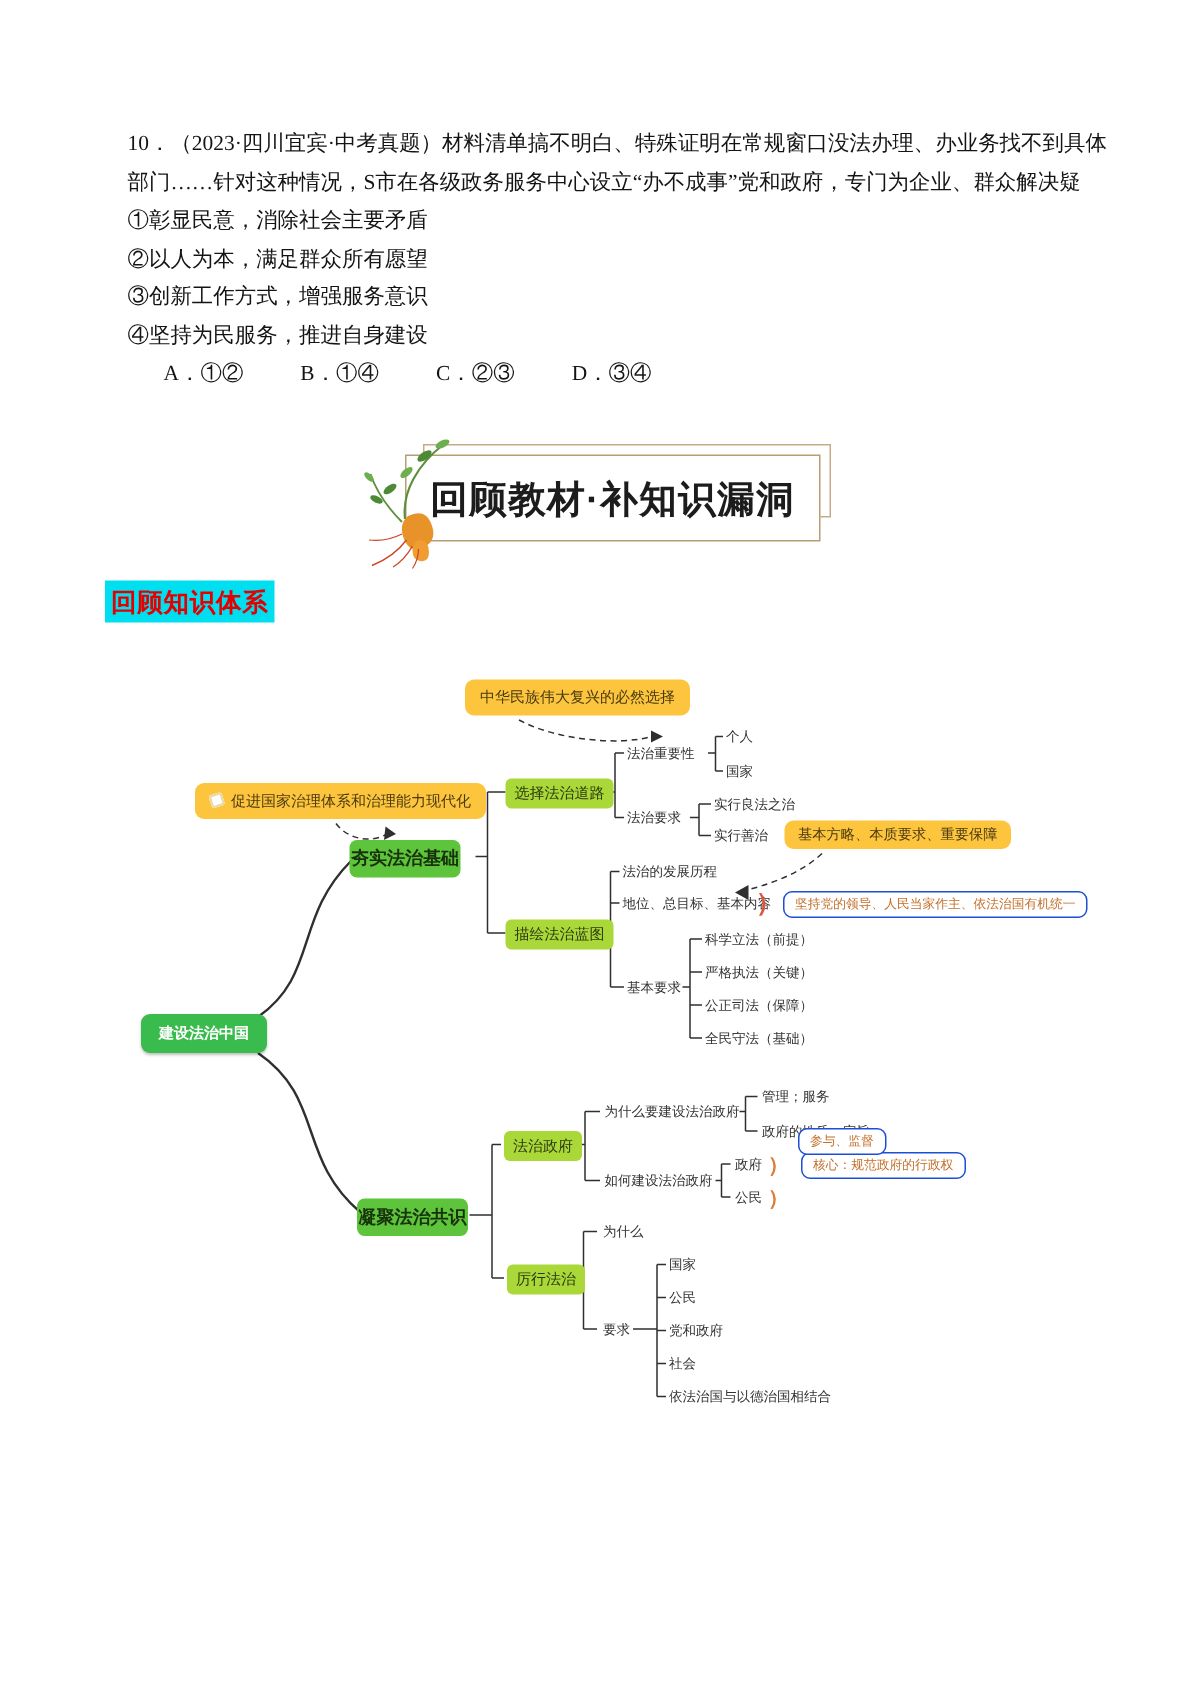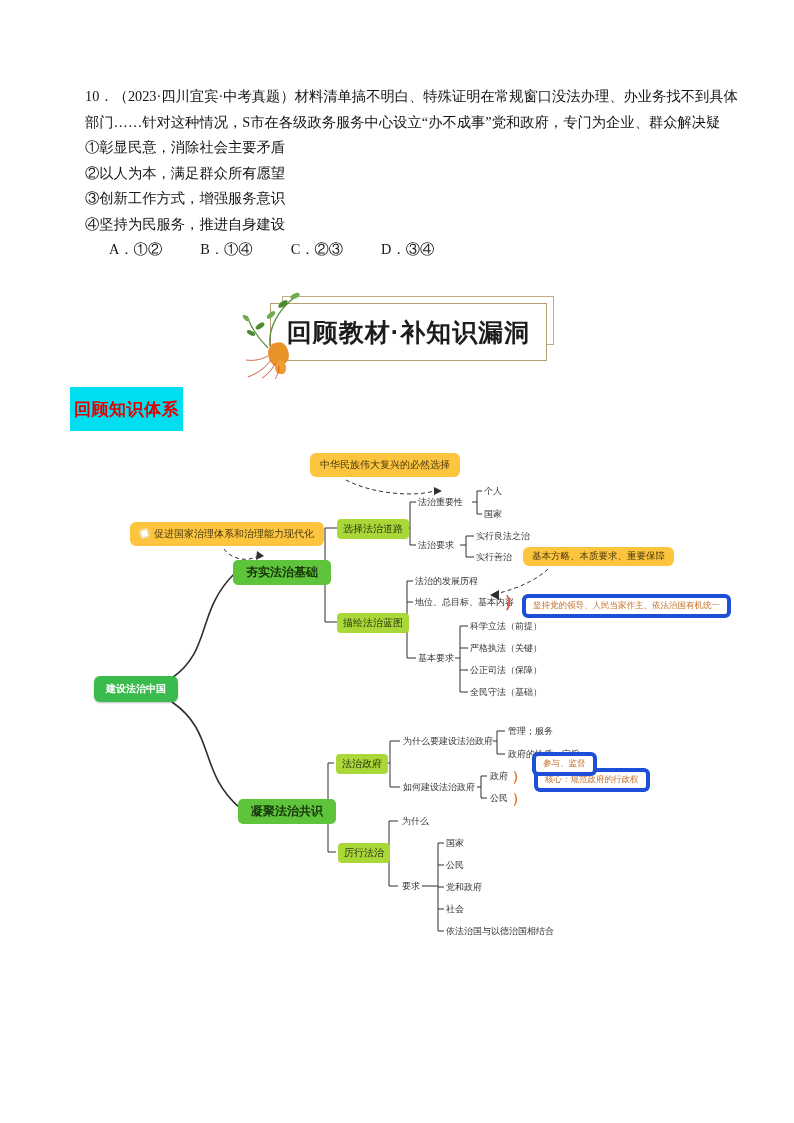--- a/index.html
+++ b/index.html
@@ -20,42 +20,42 @@
   .banner-back { position:absolute; left:44px; top:8px; width:272px; height:49px;
                  border:1.5px solid #c5ab87; background:#fff; }
   .banner-front { position:absolute; left:32px; top:15px; width:277px; height:58px;
                   border:1.5px solid #b99c72; background:#fff;
                   display:flex; align-items:center; justify-content:center; }
   .banner-title { font-size:25px; font-weight:bold; color:#1c1c1c; letter-spacing:1px;
                   font-family:"Liberation Sans", sans-serif; white-space:nowrap; }
   .plant { position:absolute; left:0; top:0; }
 
   
-  .section-label { position:absolute; left:70px; top:387px; width:113px; height:44px;
+  .section-label { position:absolute; left:70px; top:387px; width:113px; height:28px;
                    background:#00dff0; color:#e40000; font-weight:bold; font-size:17px;
                    display:flex; align-items:center; justify-content:center;
                    letter-spacing:0.5px; white-space:nowrap; }
 
   
   .mm { position:absolute; left:0; top:0; width:794px; height:1123px; }
   .mm svg.wires { position:absolute; left:0; top:0; pointer-events:none; }
 
   .t { position:absolute; font-size:9px; color:#333; white-space:nowrap; line-height:12px; }
 
   .bx { position:absolute; white-space:nowrap; }
   .bx-root { background:#3abb4d; color:#fff; font-weight:bold; font-size:10px;
              border-radius:6px; padding:6px 12px; box-shadow:0 1px 2px rgba(0,0,0,.25); }
   .bx-green { background:#5ec43b; color:#17320c; font-size:12px; font-weight:bold;
-              border-radius:5px; padding:4px 13px; }
+              border-radius:5px; padding:4px 1px; }
   .bx-leaf { background:#aad839; color:#2d3a10; font-size:10px;
              border-radius:4px; padding:3px 6px; }
   .bx-yellow { background:#fcc53d; color:#4a3a10; font-size:10px;
                border-radius:6px; padding:5px 10px; }
   .bx-yellow.small { font-size:9.5px; padding:3px 9px; }
-  .bx-orange { background:#fff; border:4px solid #1d4ed8; color:#c2702c; font-size:8.5px;
+  .bx-orange { background:#fff; border:1px solid #1d4ed8; color:#c2702c; font-size:8.5px;
                border-radius:6px; padding:2px 7px; }
   .icon-tag { display:inline-block; width:9px; height:9px; background:#fff;
               border-radius:2px; transform:rotate(-18deg); margin-right:5px;
               box-shadow:inset 0 0 0 1.5px #e8d9a8; vertical-align:-1px; }
   .brace { position:absolute; font-weight:bold; line-height:1; }
   .brace-red { color:#e05540; font-size:17px; }
   .brace-orange { color:#dd7b33; font-size:14px; }
 </style>
 </head>
 <body>

